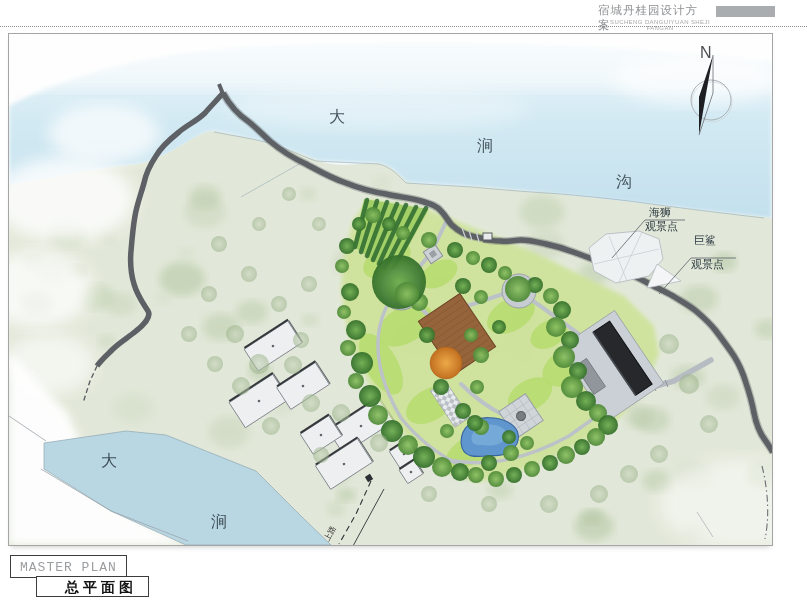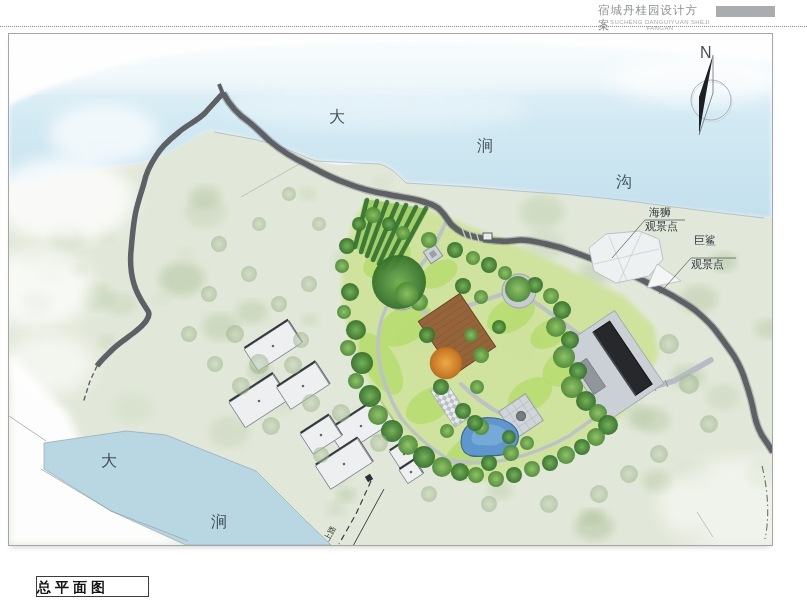--- a/index.html
+++ b/index.html
@@ -25,21 +25,21 @@
   .trail{position:absolute;left:322px;top:528px;font-size:8px;color:#2b2b2b;
     transform:rotate(-62deg);font-family:"DejaVu Serif",serif;}
   .north{position:absolute;left:700px;top:44px;font-size:16px;color:#4a4e52;
     font-family:"Liberation Sans",sans-serif;font-weight:400;}
   
   .tb-en{position:absolute;left:10px;top:555px;width:117px;height:23px;background:#fff;
     border:1px solid #3c3c3c;color:#9b9ea1;font-family:"Liberation Mono",monospace;
     font-size:13px;letter-spacing:1px;line-height:23px;padding-left:9px;box-sizing:border-box;z-index:2;}
   .tb-zh{position:absolute;left:36px;top:576px;width:113px;height:21px;background:#fff;
     border:1px solid #3c3c3c;color:#141414;font-family:"DejaVu Sans",sans-serif;font-weight:bold;
-    font-size:14px;letter-spacing:4px;line-height:21px;padding-left:0;box-sizing:border-box;z-index:3;}
+    font-size:14px;letter-spacing:4px;line-height:21px;padding-left:28px;box-sizing:border-box;z-index:3;}
   
   .water-fill{fill:var(--water,#cde7f2);}
   .river-fill{fill:var(--river,#b9d7e3);}
   .pond-fill{fill:var(--pond,#5f97cf);}
   .road-stroke{stroke:var(--road,#5d6165);}
   .lawn-fill{fill:var(--lawn,#b7db70);}
   .deck-fill{fill:var(--deck,#96643a);}
   .dark-fill{fill:var(--dark,#26282c);}
   .village-fill{fill:var(--village,#edeff0);}
 </style>
@@ -500,14 +500,15 @@
   <div class="lbl lbl-river" style="left:211px;top:514px">涧</div>
 
   <div class="vp" style="left:649px;top:207px">海狮</div>
   <div class="vp" style="left:645px;top:221px">观景点</div>
   <div class="vp" style="left:694px;top:235px">巨鲨</div>
   <div class="vp" style="left:691px;top:259px">观景点</div>
 
   <div class="trail">上路</div>
   <div class="north">N</div>
 
+  <div class="tb-en">MASTER PLAN</div>
   <div class="tb-zh">总平面图</div>
 </div>
 
 </body></html>

